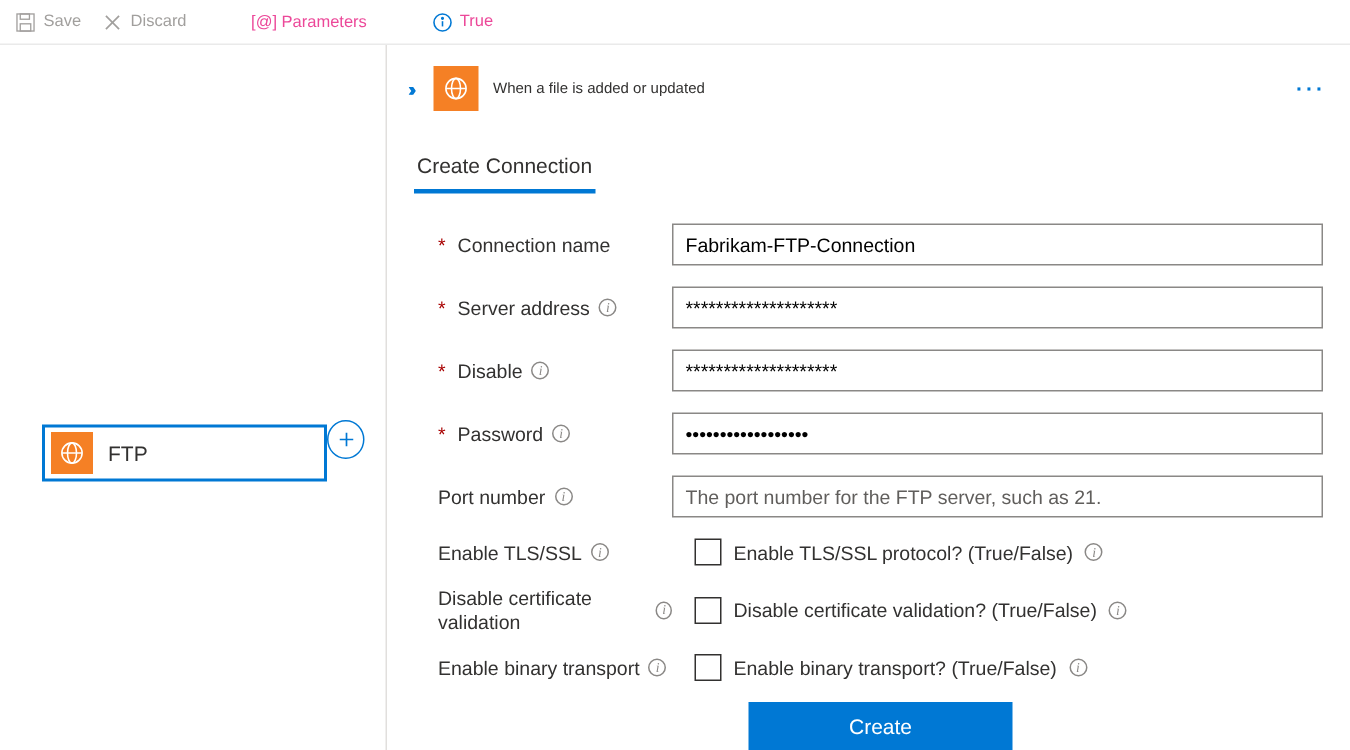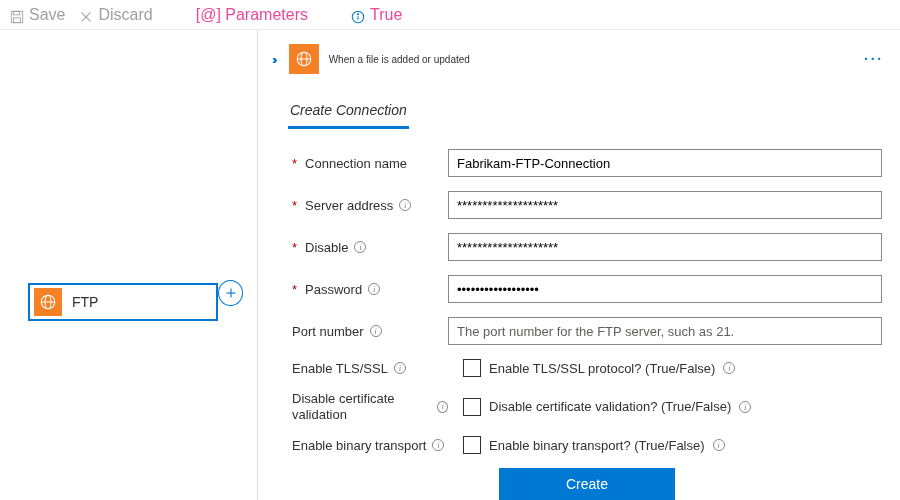--- a/index.html
+++ b/index.html
@@ -16,24 +16,24 @@
   .toolbar {
     display: flex;
     align-items: center;
     gap: 14px;
     height: 30px;
     padding: 0 10px;
     border-bottom: 1px solid #eaeaea;
   }
   .tb-item {
     display: flex;
-    align-items: flex-end;
+    align-items: flex-start;
     gap: 5px;
     color: #a19f9d;
-    font-size: 16px;
+    font-size: 11px;
     cursor: pointer;
   }
   .tb-item.link { color: #ec4899; margin-left: 29px; }
   .tb-icon { width: 14px; height: 14px; display: inline-flex; align-items:center; justify-content:center; }
   .tb-icon svg { width: 14px; height: 14px; }
   
   .body {
     display: flex;
     height: calc(500px - 30px);
   }
@@ -108,22 +108,21 @@
   .more {
     margin-left: auto;
     color: #0078d4;
     font-weight: bold;
     letter-spacing: 2px;
     cursor: pointer;
     margin-right: 6px;
     font-size: 14px;
   }
   .tabbar {
-    margin: 22px 0 0 16px;
-    font-style: italic;
+    margin: 22px 0 0 4px;
   }
   .tab {
     display: inline-block;
     padding: 6px 2px 8px 2px;
     border-bottom: 3px solid #0078d4;
     font-size: 14px;
   }
   .form {
     margin: 20px 0 0 20px;
     width: 590px;

